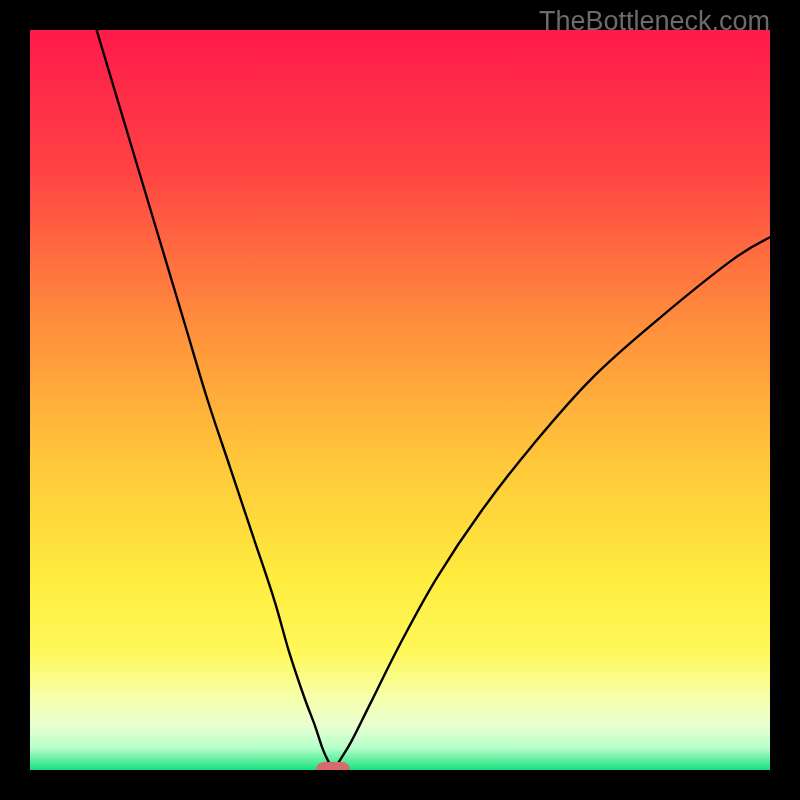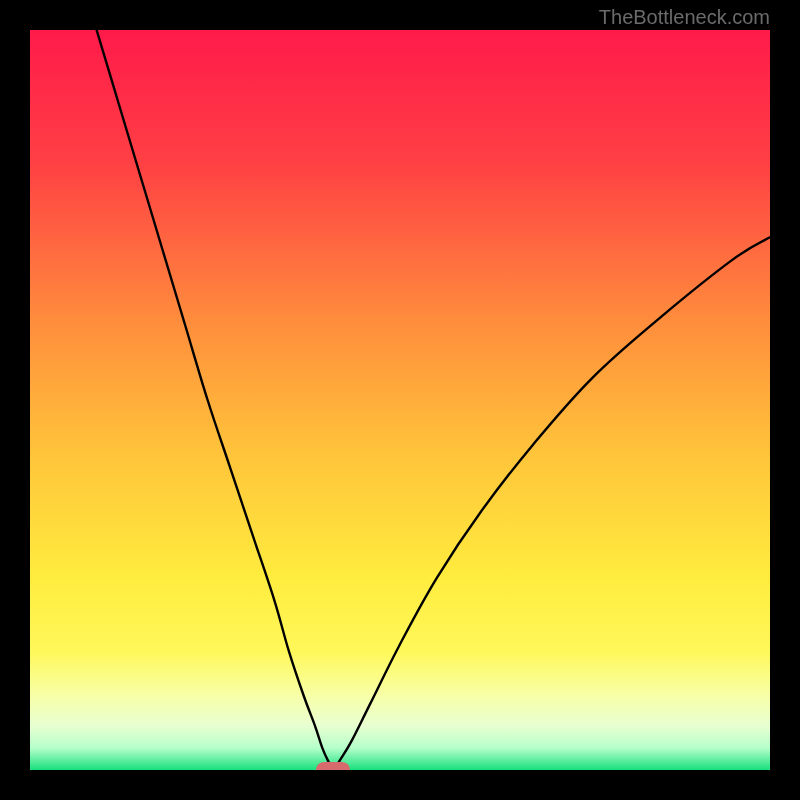--- a/index.html
+++ b/index.html
@@ -32,21 +32,21 @@
     left: 0;
     top: 0;
     width: 100%;
     height: 100%;
   }
   .watermark {
     position: absolute;
     top: 6px;
     right: 30px;
     color: #6b6b6b;
-    font-size: 20px;
+    font-size: 27px;
     font-weight: 500;
     letter-spacing: 0px;
   }
   .overlay-svg {
     position: absolute;
     left: 0;
     top: 0;
     width: 100%;
     height: 100%;
   }

